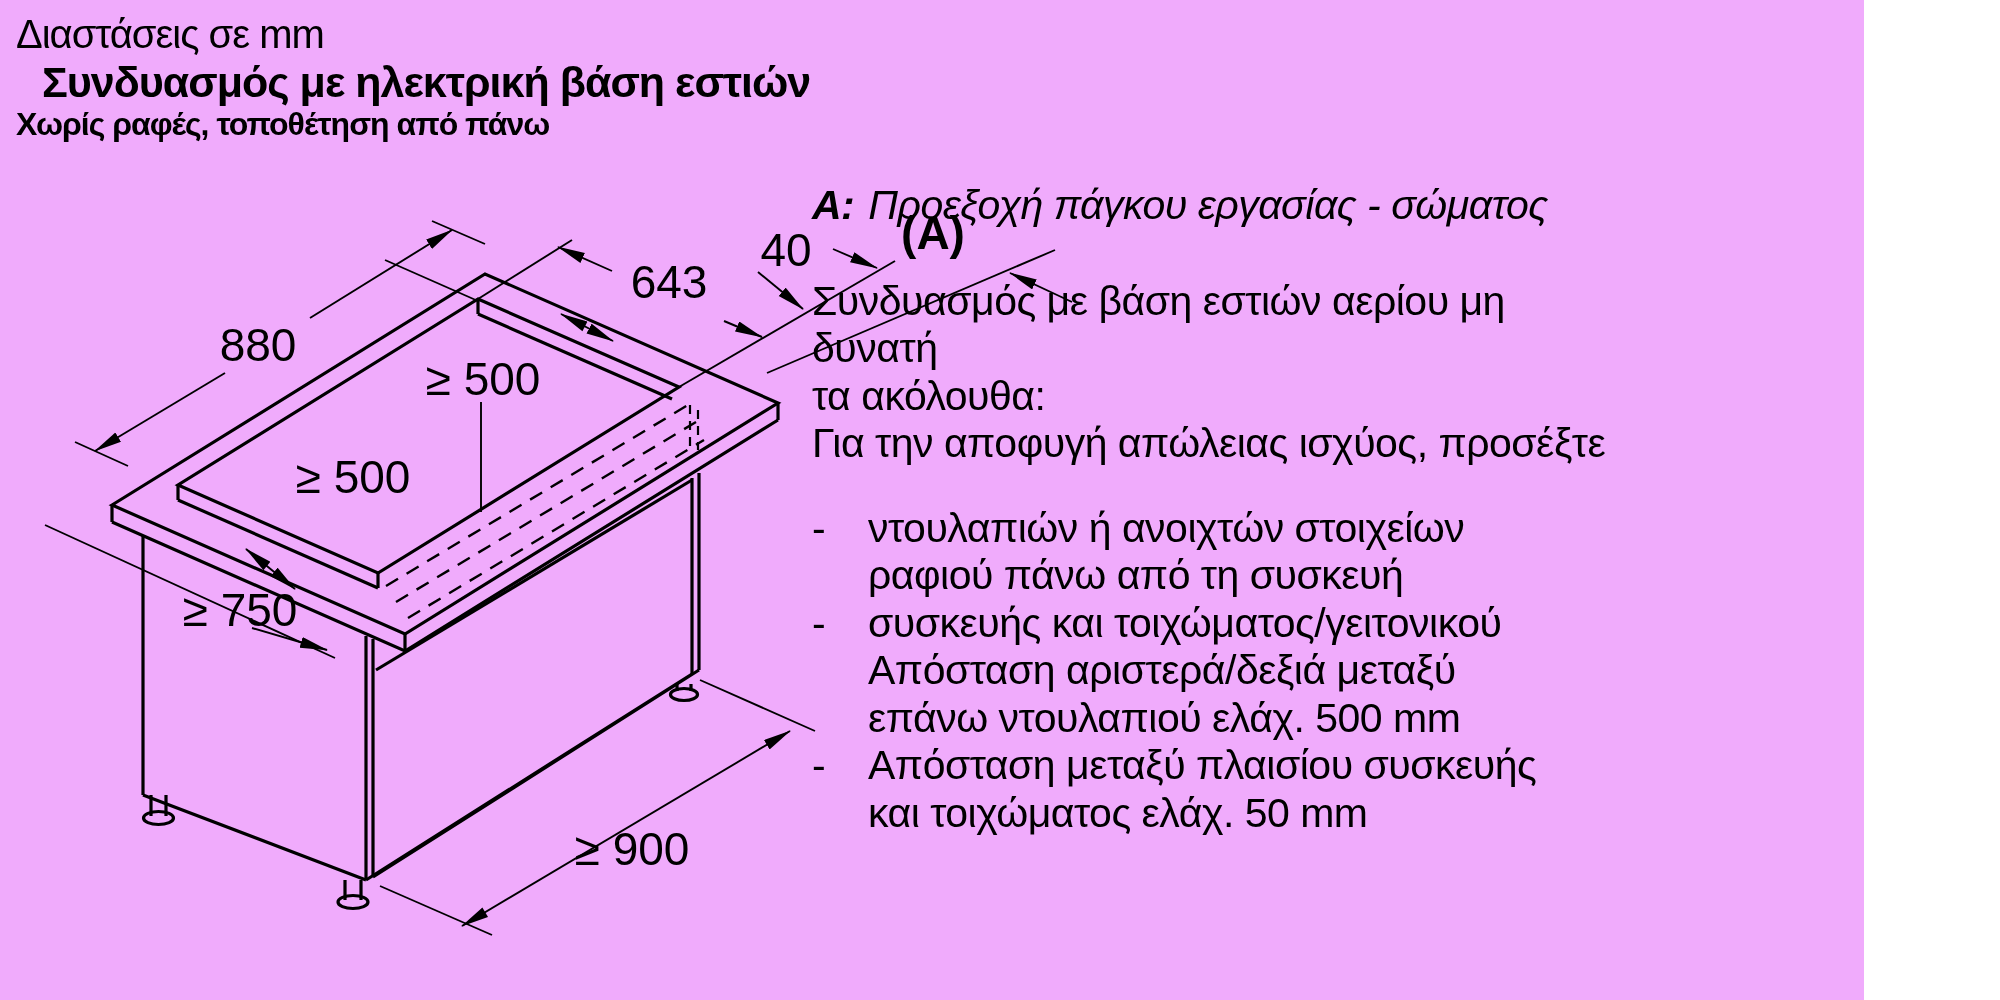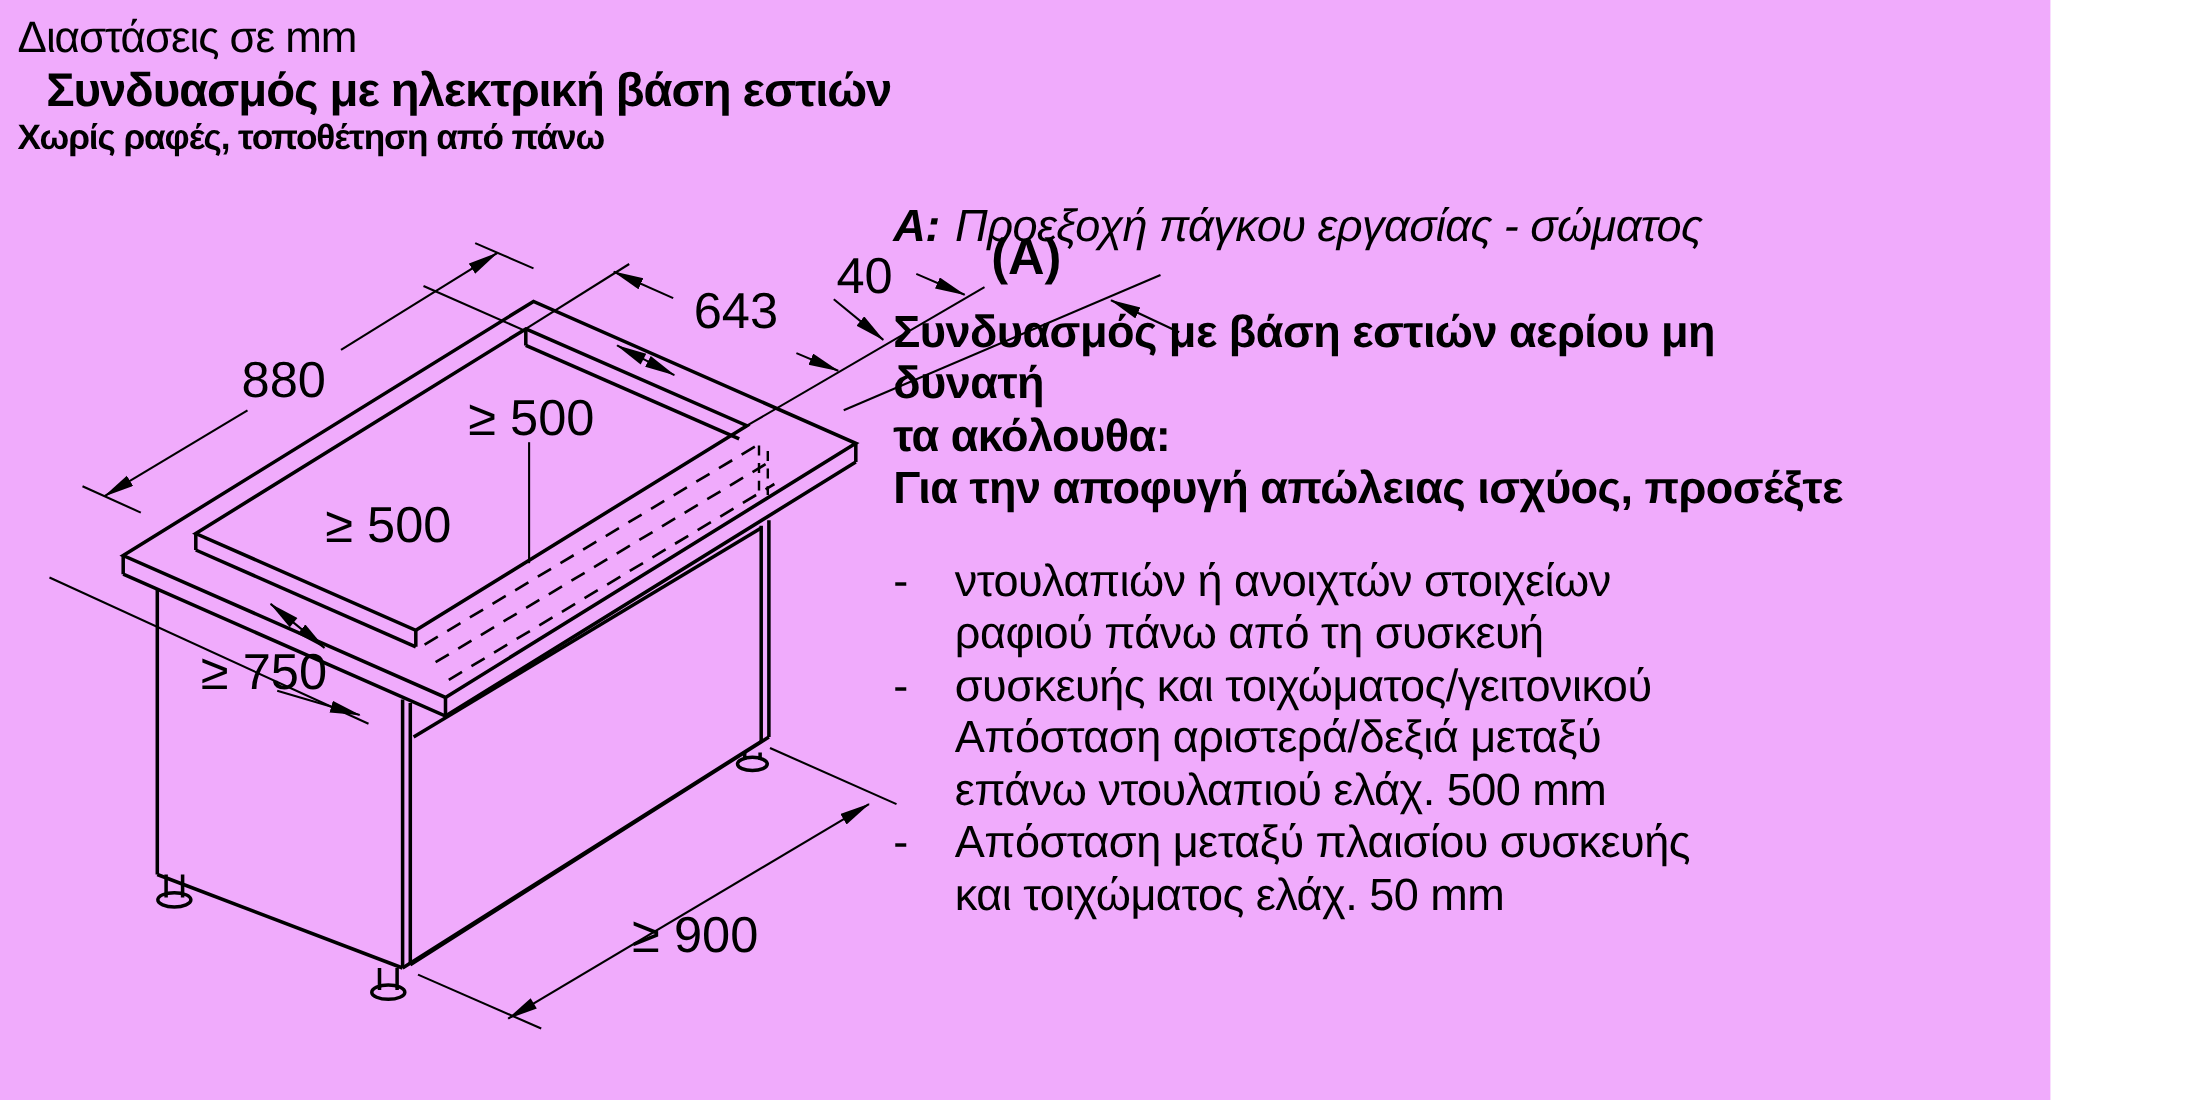--- a/index.html
+++ b/index.html
@@ -5,21 +5,21 @@
   html,body{margin:0;padding:0;background:#fff;}
   .canvas{position:relative;width:1864px;height:1000px;background:#f0abfc;overflow:hidden;
           font-family:"Liberation Sans",sans-serif;color:#000;}
   .abs{position:absolute;}
   .title-line1{left:16px;top:12px;font-size:40px;letter-spacing:-1px;}
   .title-line2{left:16px;top:58px;font-size:43px;font-weight:bold;letter-spacing:-1px;margin-left:26px;}
   .title-line3{left:16px;top:106px;font-size:32px;font-weight:bold;letter-spacing:-1px;}
   .notes{left:812px;top:182px;width:1170px;font-size:41px;line-height:47.5px;letter-spacing:-0.5px;}
   .a-line{margin-bottom:48px;font-style:italic;}
   .a-key{font-weight:bold;margin-right:14px;}
-  .para{margin-bottom:37px;font-weight:bold;}
+  .para{margin-bottom:37px;}
   .bullets{}
   .bullet{display:flex;}
   .bullet .dash{width:56px;flex:0 0 56px;}
   svg text{font-family:"Liberation Sans",sans-serif;font-size:46px;fill:#000;}
   svg .bold{font-weight:bold;}
   .h{stroke:#000;stroke-width:3.2;fill:none;stroke-linejoin:miter;}
   .t{stroke:#000;stroke-width:1.9;fill:none;}
   .d{stroke:#000;stroke-width:2.4;fill:none;stroke-dasharray:14 10;}
   .dv{stroke:#000;stroke-width:2.2;fill:none;stroke-dasharray:9 7;}
 </style>

